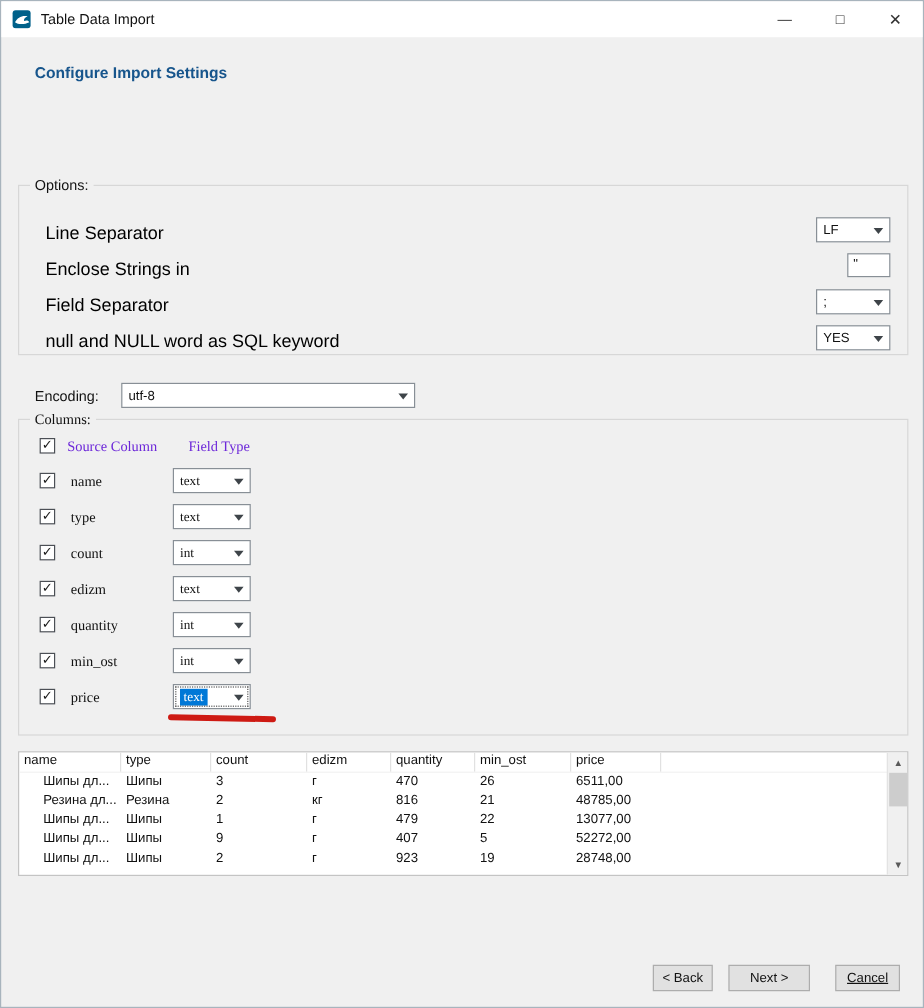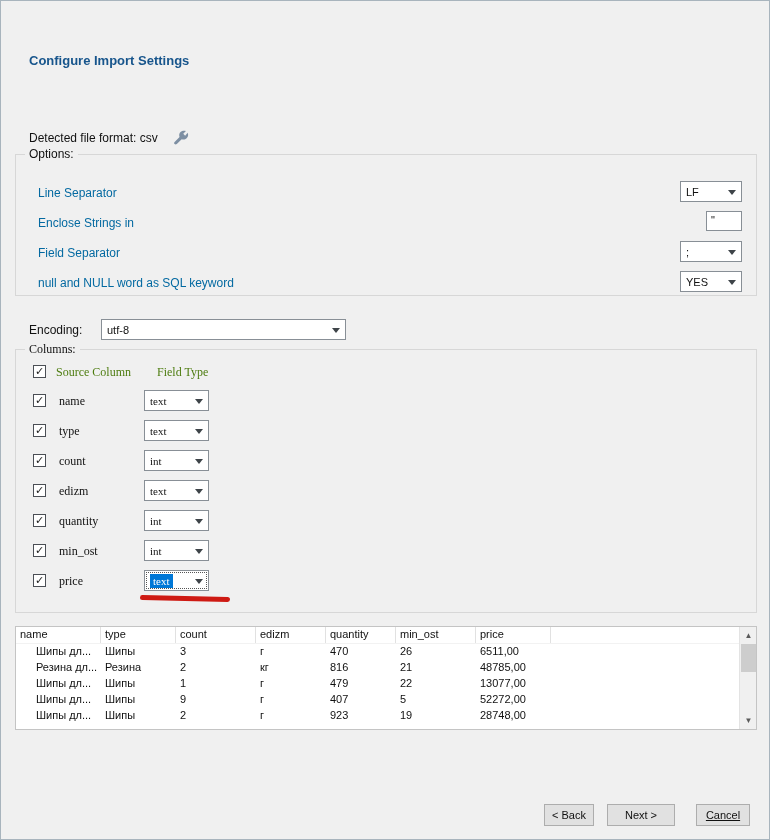--- a/index.html
+++ b/index.html
@@ -16,35 +16,35 @@
 
   .heading { position:absolute; left:28px; top:52px; font-size:13px; font-weight:bold; color:#17558c; }
 
   .detected-row { position:absolute; left:28px; top:128px; display:flex; align-items:center; font-size:12px; color:#111; }
   .wrench { margin-left:14px; width:18px; height:18px; }
 
   
   .groupbox { position:absolute; border:1px solid #d7d7d7; background:#f0f0f0; }
   .group-legend { position:absolute; top:-8px; left:9px; background:#f0f0f0; padding:0 4px; font-size:12px; color:#111; }
 
-  .opt-label { position:absolute; font-size:12px; color:#0369a1; }
+  .opt-label { position:absolute; font-size:15px; color:#000000; }
 
   
   .select { position:absolute; height:21px; background:#fff; border:1px solid #888f96; display:flex; align-items:center; padding:0 16px 0 5px; font-size:11px; color:#111; cursor:default; }
   .select .chev { position:absolute; right:5px; top:8px; width:0; height:0; border-left:4px solid transparent; border-right:4px solid transparent; border-top:5px solid #3e4449; }
   .select.focused .val { background:#0078d7; color:#fff; padding:1px 3px; }
   .select.focused { outline:1px dotted #555; outline-offset:-3px; }
 
   .textbox { position:absolute; height:20px; background:#fff; border:1px solid #888f96; font-size:11px; color:#111; padding:2px 4px 0 4px; }
 
   
   .checkbox { width:13px; height:13px; background:#fff; border:1px solid #4b4f55; font-size:11px; line-height:11px; text-align:center; color:#1c1c1c; position:absolute; }
 
   .col-name { position:absolute; font-size:12px; color:#111; }
-  .col-header-label { position:absolute; font-size:12px; color:#4d7c0f; }
+  .col-header-label { position:absolute; font-size:12px; color:#6d28d9; }
 
   .red-underline { position:absolute; height:5px; background:#ce1a13; border-radius:4px; transform:rotate(1.2deg); }
 
   
   .preview { position:absolute; left:14px; top:625px; width:742px; height:104px; background:#fff; border:1px solid #c4c4c4; overflow:hidden; }
   .pv-header { display:flex; height:17px; border-bottom:1px solid #f2f2f2; }
   .pv-hcell { font-size:11px; color:#111; padding:1px 0 0 4px; border-right:1px solid #e1e1e1; overflow:hidden; white-space:nowrap; }
   .pv-row { display:flex; height:16px; }
   .pv-cell { font-size:11px; color:#111; padding:1px 0 0 4px; overflow:hidden; white-space:nowrap; }
   .pv-cell.first { padding-left:20px; }
@@ -58,29 +58,35 @@
   
   .btn { position:absolute; top:803px; height:22px; background:#e1e1e1; border:1px solid #adadad; font-size:11px; color:#111; display:flex; align-items:center; justify-content:center; cursor:default; }
 
   .enc-label { position:absolute; left:28px; top:322px; font-size:12px; color:#111; }
 </style>
 </head>
 <body>
 
 <div class="window">
 
+  <div class="titlebar">
+    <svg class="app-icon" viewBox="0 0 16 16">
+      <rect x="0.5" y="0.5" width="15" height="15" rx="2.5" fill="#00618a"></rect>
+      <path d="M2.5 10.5c2-4 6-6 10.5-5-2.2 1-3.2 2.2-3 4.1 1.8-1 3.6-.8 4.5.9-4.5 2.2-9.5 2-12 0z" fill="#ffffff"></path>
+    </svg>
+    <span class="title-text">Table Data Import</span>
+    <div class="caption-btns">
+      <div class="cap-btn">—</div>
+      <div class="cap-btn">□</div>
+      <div class="cap-btn close">✕</div>
+    </div>
+  </div>
 
   <div class="heading">Configure Import Settings</div>
 
-  <div class="detected-row">
-    <span>Detected file format: csv</span>
-    <svg class="wrench" viewBox="0 0 20 20">
-      <path fill="#7d8fa3" d="M17.4 4.1c1 2 .6 4.5-1.1 6.1-1.5 1.5-3.7 1.9-5.5 1.1l-5.5 5.5c-.7.7-1.8.7-2.4 0-.7-.7-.7-1.8 0-2.4l5.5-5.5c-.8-1.8-.4-4 1.1-5.5C11.1 1.8 13.5 1.4 15.5 2.3l-3 3.1 2.1 2.1 2.8-3.4z"></path>
-    </svg>
-  </div>
 
   <div class="groupbox" style="left:14px; top:153px; width:742px; height:142px;">
     <span class="group-legend">Options:</span>
 
     <span class="opt-label" style="left:22px; top:31px;">Line Separator</span>
     <div class="select" style="left:664px; top:26px; width:62px;">
       <span class="val">LF</span>
       <span class="chev"></span>
     </div>
 

